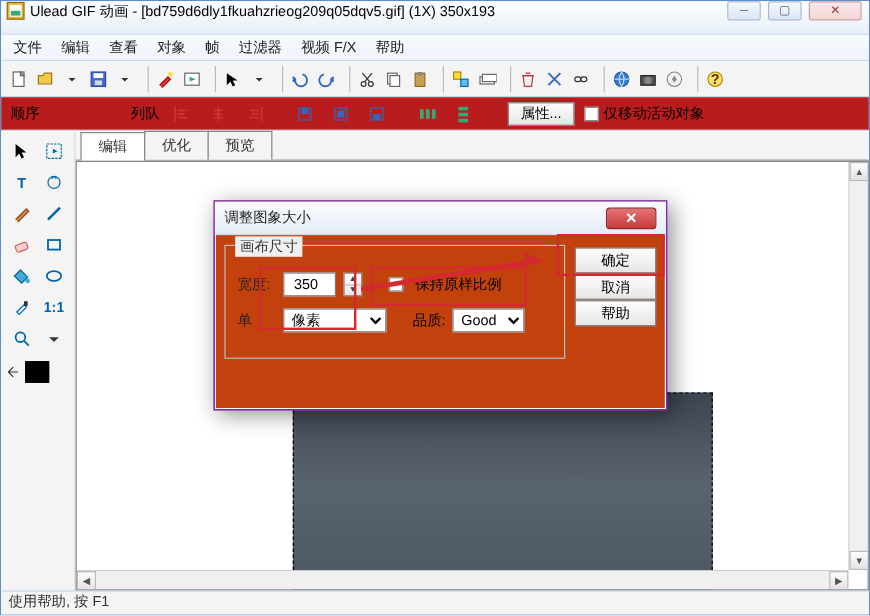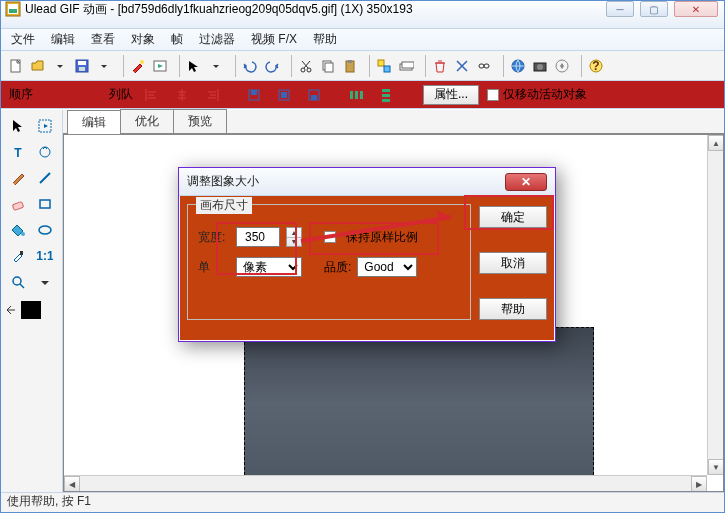--- a/index.html
+++ b/index.html
@@ -34,21 +34,21 @@
 .dlg-body{display:flex;padding:8px;gap:8px}
 .fieldset{flex:1;border:1px solid #bcbcbc;padding:10px 10px 12px 10px}
 .fs-title{position:relative;top:-18px;left:-2px;background:#f0f0f0;padding:0 4px;display:inline-block;color:#333}
 .row{display:flex;align-items:center;gap:6px;margin-top:-6px;margin-bottom:8px;height:22px}
 .lbl{width:32px;text-align:left;color:#222}
 input.num{width:44px;height:20px;border:1px solid #7a7a7a;padding:0 8px;background:#fff}
 .spin{width:16px;height:20px;border:1px solid #999;background:linear-gradient(#fefefe,#e6e6e6);display:flex;flex-direction:column}
 .spin div{flex:1;display:flex;align-items:center;justify-content:center;font-size:7px;color:#444;border-bottom:1px solid #bbb}
 .spin div:last-child{border-bottom:none}
 select.sel{height:20px;border:1px solid #7a7a7a;background:#fff;font-size:12px;padding:0 2px}
-.dlg-btns{width:68px;display:flex;flex-direction:column;gap:24px;padding-top:2px}
+.dlg-btns{width:68px;display:flex;flex-direction:column;gap:0;padding-top:2px}
 .dlg-btn{height:22px;border:1px solid #888;background:linear-gradient(#fdfdfd,#e6e6e6);display:flex;align-items:center;justify-content:center}
 .statusbar{height:20px;border-top:1px solid #c5d6e8;background:#f4f4f4;display:flex;align-items:flex-start;padding:0 6px;color:#333}
 .propsbtn{height:20px;padding:0 10px;border:1px solid #888;background:linear-gradient(#fdfdfd,#e6e6e6);display:flex;align-items:center}
 .swatch-row{grid-column:1/3;display:flex;align-items:center;gap:4px;padding-top:4px}
 .swatch{width:20px;height:18px;border:1px solid #000}
 .red-box{position:absolute;border:2px solid #d6282f;pointer-events:none;z-index:50}
 .arrow{position:absolute;z-index:49;pointer-events:none}
 .scrollbar-v{position:absolute;right:0;top:0;bottom:16px;width:16px;background:#f0f0f0;border-left:1px solid #ccc;display:flex;flex-direction:column}
 .scrollbar-h{position:absolute;left:0;right:16px;bottom:0;height:16px;background:#f0f0f0;border-top:1px solid #ccc;display:flex}
 .sbtn{width:16px;height:16px;background:linear-gradient(#fefefe,#e2e2e2);border:1px solid #bbb;display:flex;align-items:center;justify-content:center;font-size:8px;color:#555}
@@ -419,21 +419,21 @@
         <div class="spin">
             <div>▲</div>
             <div>▼</div>
           </div>
         <span style="width:10px"></span>
         <span class="check"></span>
         <span>保持原样比例</span>
       </div>
       <div class="row" style="margin-top:2px">
         <span class="lbl">单</span>
-        <select class="sel" style="width:66px"><option>像素</option></select>
+        <select class="sel" style="width:86px"><option>像素</option></select>
         <span style="width:10px"></span>
         <span>品质:</span>
         <select class="sel" style="width:60px"><option>Good</option></select>
       </div>
     </div>
     <div class="dlg-btns">
       <div class="dlg-btn">确定</div>
       <div class="dlg-btn">取消</div>
       <div class="dlg-btn">帮助</div>
     </div>

